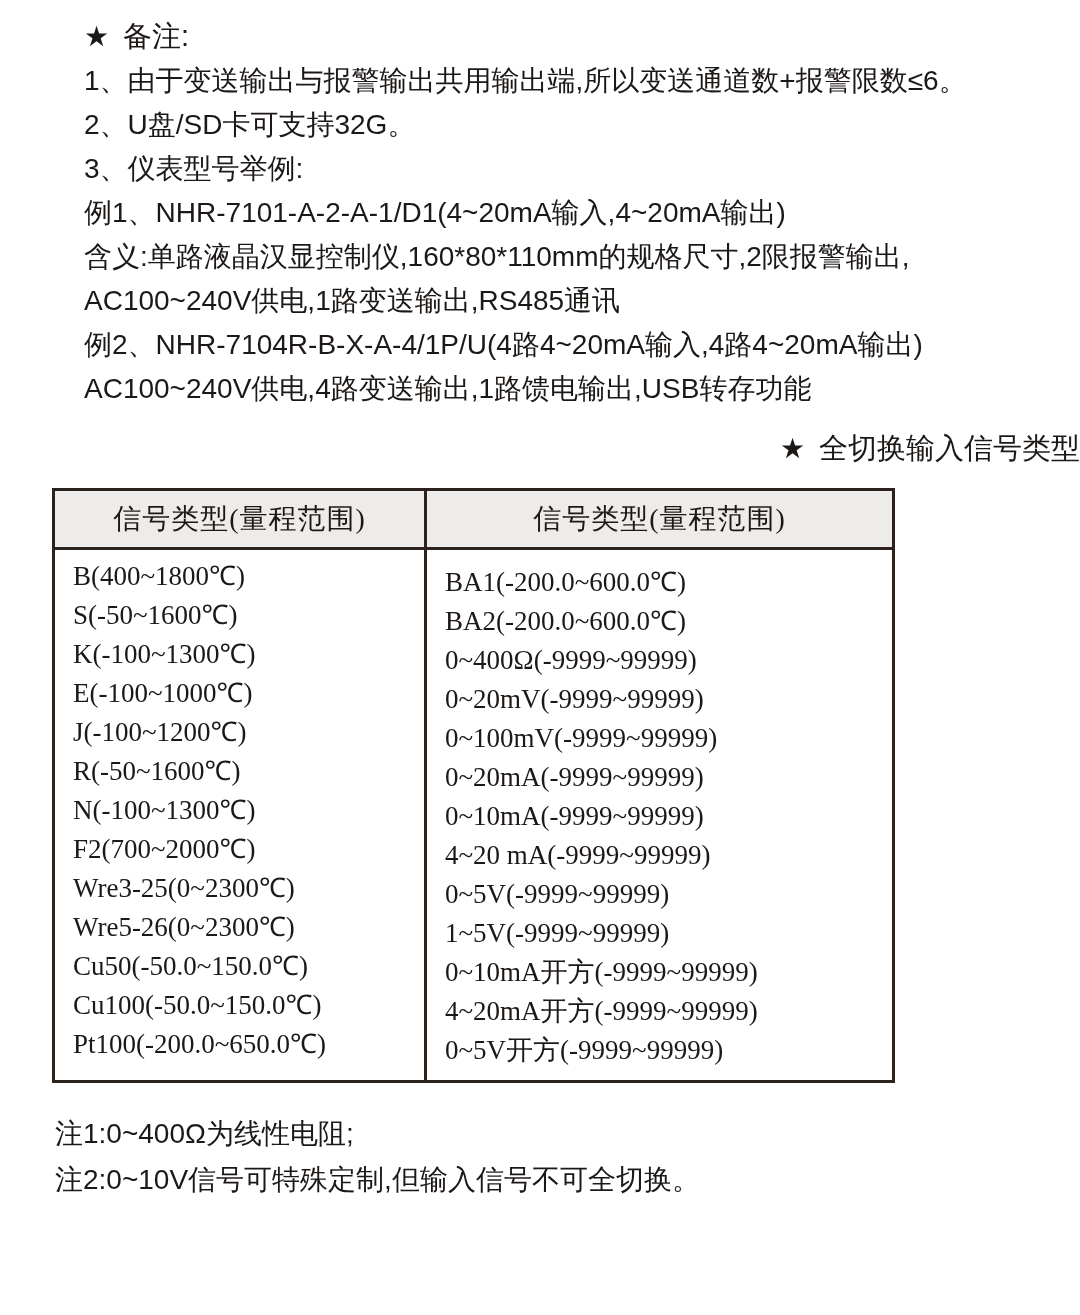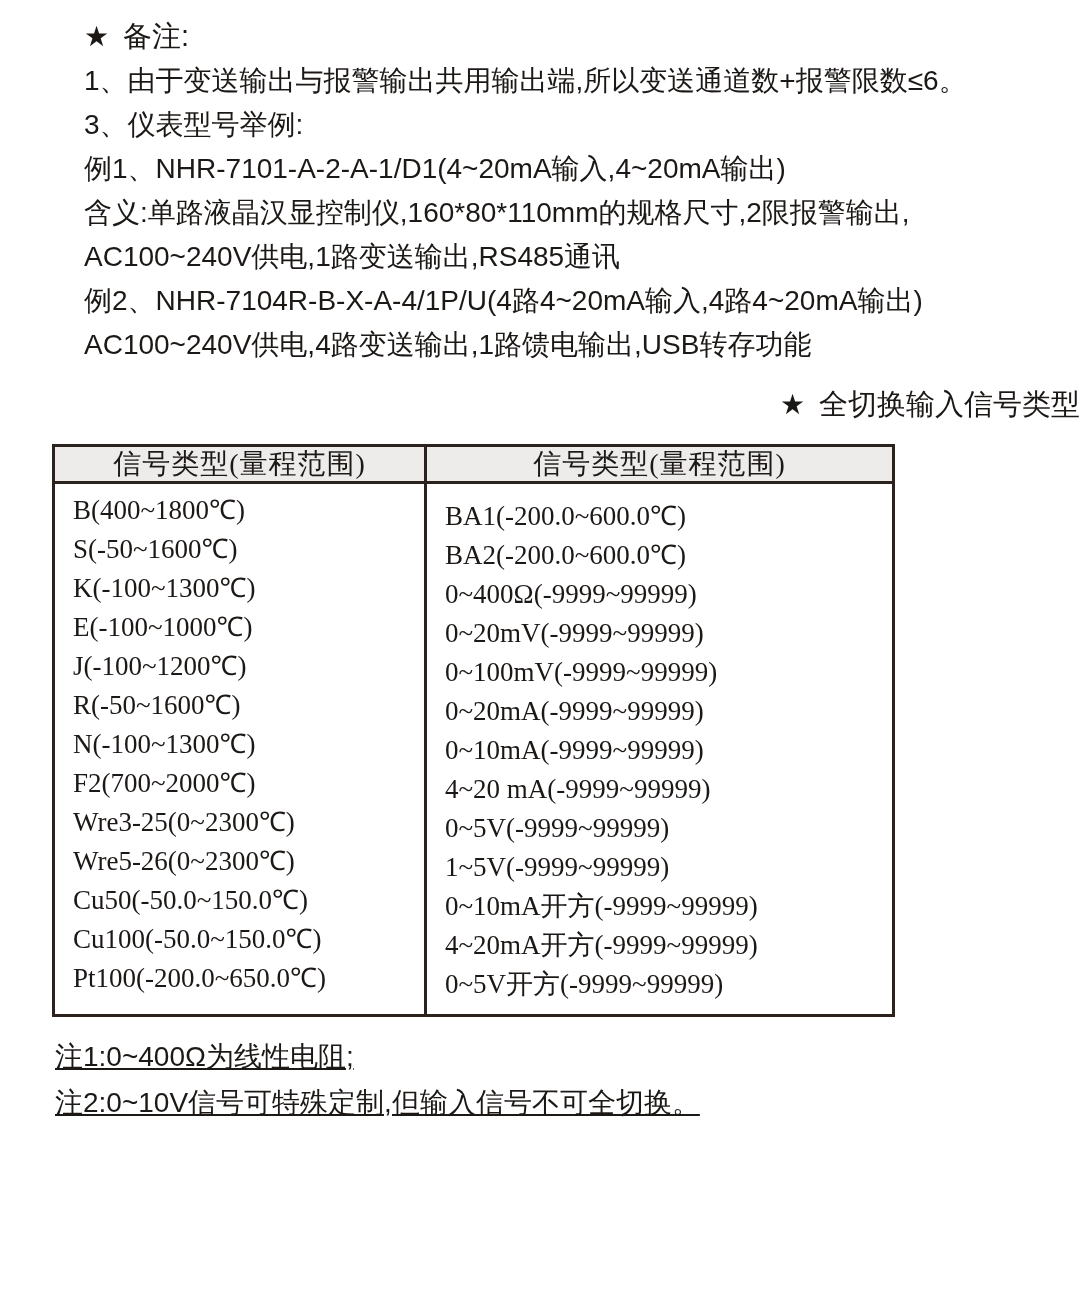--- a/index.html
+++ b/index.html
@@ -42,21 +42,21 @@
     width: 843px;
     border: 3px solid #2b211d;
     background: #ffffff;
   }
   .header-row {
     display: flex;
     background: #edecea;
     border-bottom: 3px solid #2b211d;
   }
   .header-cell {
-    height: 34px;
+    height: 56px;
     display: flex;
     align-items: center;
     justify-content: center;
     font-family: "Liberation Serif", serif;
     font-size: 28px;
     letter-spacing: 1px;
     white-space: nowrap;
   }
   .header-cell.left  { width: 372px; border-right: 3px solid #2b211d; }
   .header-cell.right { flex: 1; }
@@ -65,37 +65,37 @@
     font-family: "Liberation Serif", serif;
     font-size: 27px;
     line-height: 39px;
     padding: 7px 0 10px 18px;
     white-space: nowrap;
   }
   .body-cell.left  { width: 372px; border-right: 3px solid #2b211d; }
   .body-cell.right { flex: 1; padding-top: 13px; }
   .cell-row { white-space: nowrap; }
   .footnotes {
-    margin: 17px 0 0 55px;
-    text-decoration: underline;
+    margin: 28px 0 0 55px;
   }
   .footnote {
     font-size: 28px;
     line-height: 46px;
     white-space: nowrap;
   }
 </style>
 </head>
 <body>
 
 <div class="remarks">
   <div class="heading-line">
     <span class="star">★</span><span>备注:</span>
   </div>
   <div class="line">1、由于变送输出与报警输出共用输出端,所以变送通道数+报警限数≤6。</div>
+  <div class="line">2、U盘/SD卡可支持32G。</div>
   <div class="line">3、仪表型号举例:</div>
   <div class="line">例1、NHR-7101-A-2-A-1/D1(4~20mA输入,4~20mA输出)</div>
   <div class="line">含义:单路液晶汉显控制仪,160*80*110mm的规格尺寸,2限报警输出,</div>
   <div class="line">AC100~240V供电,1路变送输出,RS485通讯</div>
   <div class="line">例2、NHR-7104R-B-X-A-4/1P/U(4路4~20mA输入,4路4~20mA输出)</div>
   <div class="line">AC100~240V供电,4路变送输出,1路馈电输出,USB转存功能</div>
 </div>
 
 <div class="signal-heading">
   <span class="star">★</span><span>全切换输入信号类型</span>

